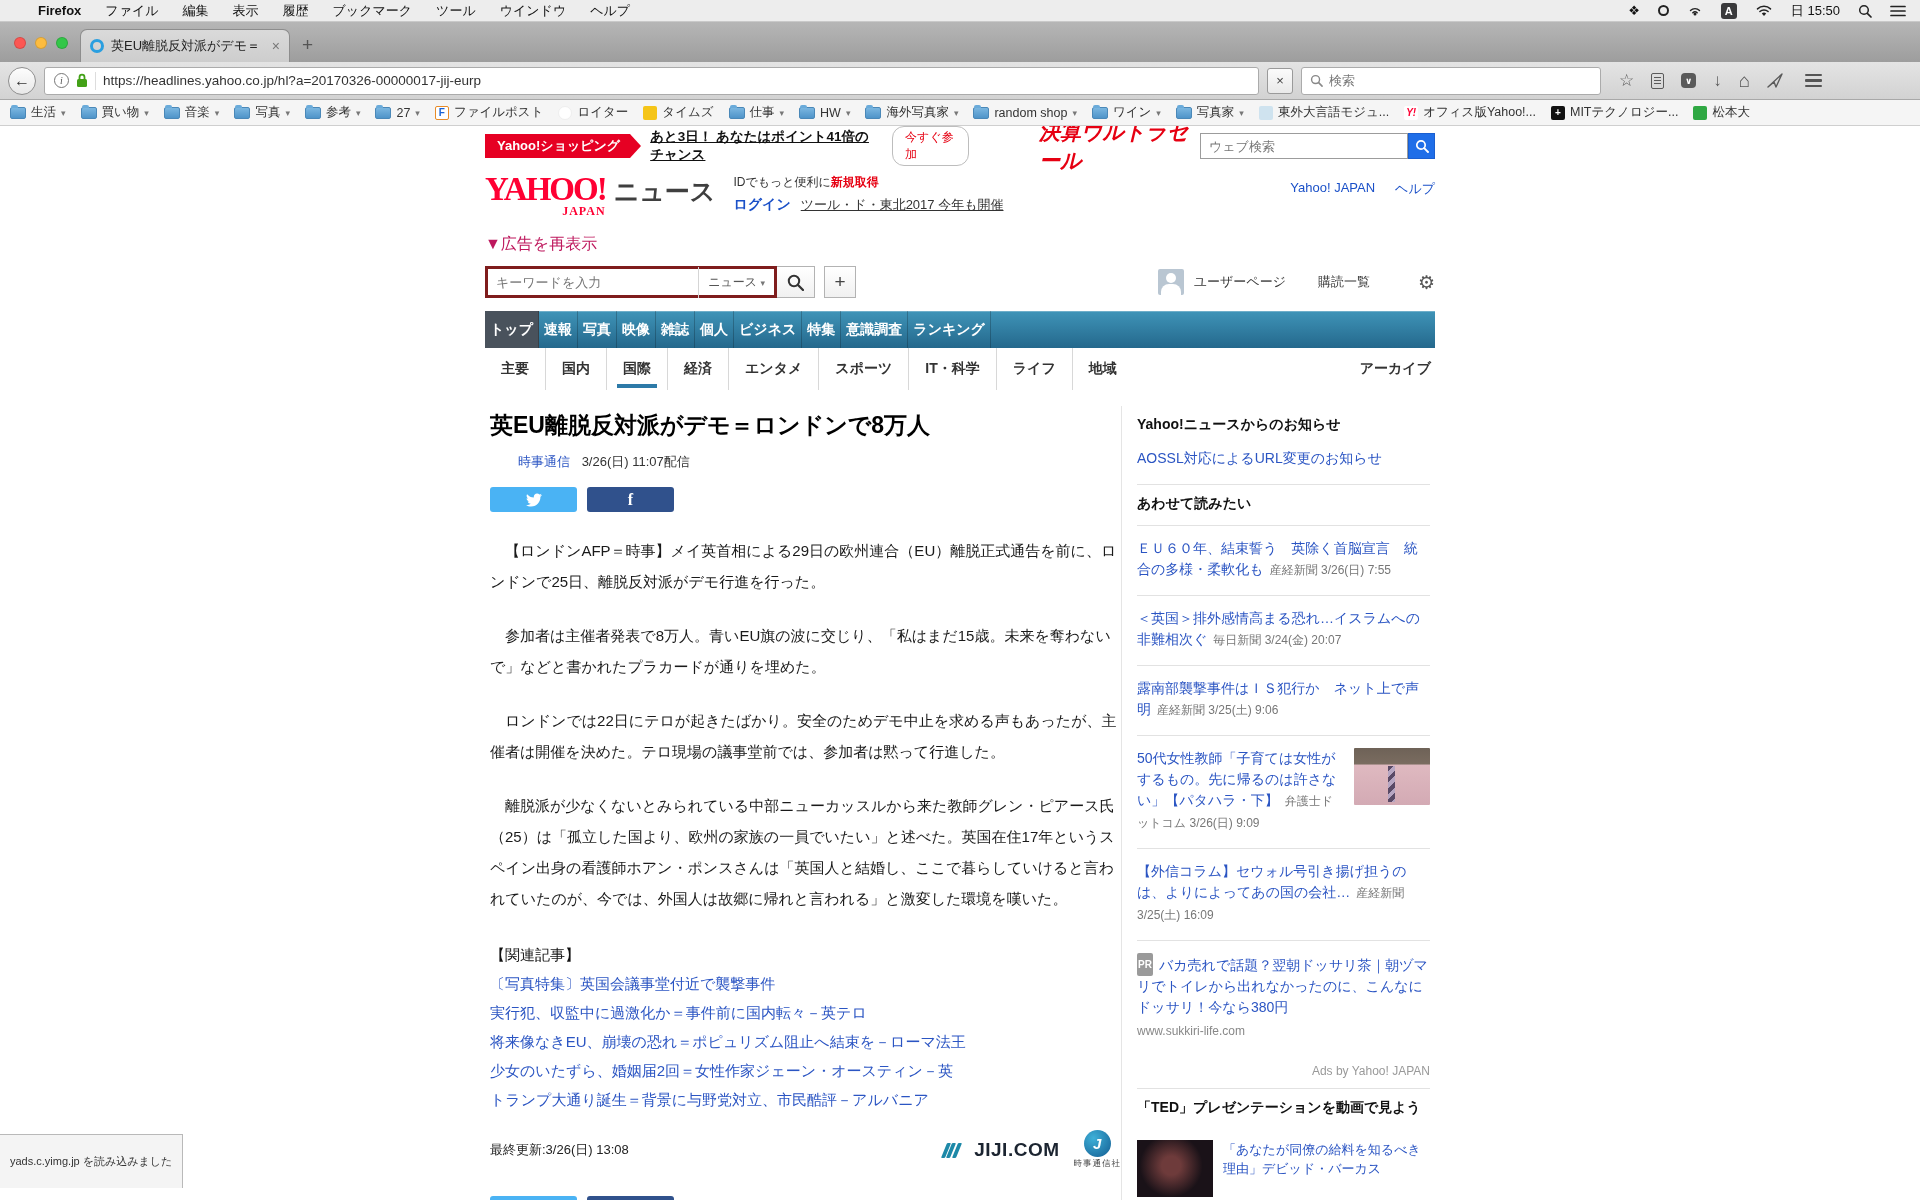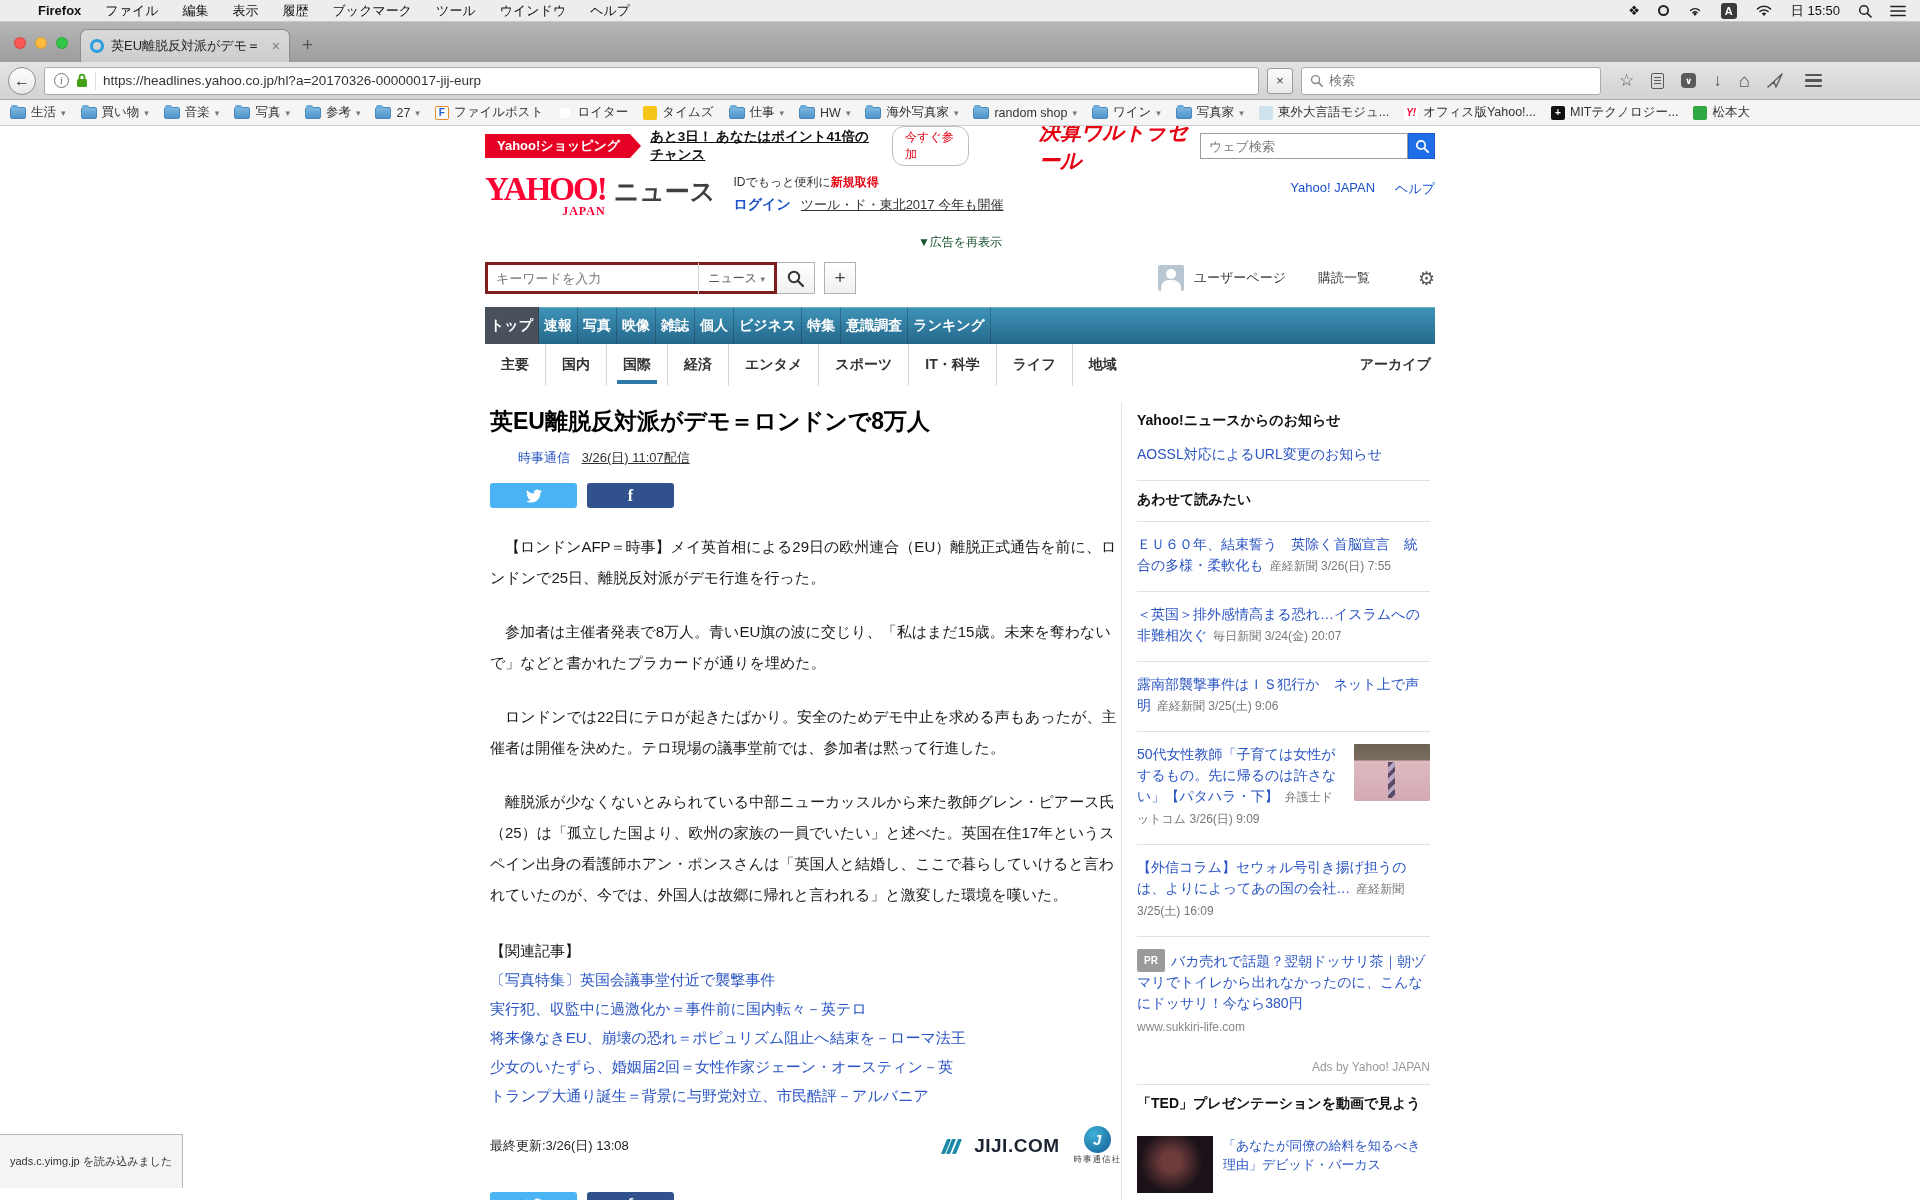--- a/index.html
+++ b/index.html
@@ -78,21 +78,21 @@
   .ylogo { display:flex; align-items:flex-start; }
   .ylogo .yh { color:#ff0033; font-size:33px; font-weight:bold; letter-spacing:-2px; line-height:34px; font-family:"Liberation Serif",serif; }
   .ylogo .yjp { color:#ff0033; font-size:12px; font-weight:bold; font-family:"Liberation Serif",serif; text-align:right; margin-top:-2px; letter-spacing:1px; }
   .ylogo .news { color:#3f3f3f; font-size:25px; font-weight:bold; margin-left:8px; line-height:38px; }
   .idblock { margin-left:18px; font-size:12px; color:#333; padding-top:2px; }
   .idblock .row2 { margin-top:5px; }
   .newreg { color:#e60012; font-weight:bold; }
   .loginlink { color:#1a50c8; font-weight:bold; font-size:14px; }
   .tourlink { color:#333; text-decoration:underline; font-size:13px; margin-left:10px; }
   .header-right { margin-left:auto; font-size:13px; color:#1a50c8; padding-top:8px; display:flex; gap:20px; }
-  .ad-redisplay { text-align:center; font-size:12px; color:#14532d; margin-top:10px; }
+  .ad-redisplay { text-align:left; font-size:16px; color:#be185d; margin-top:10px; }
 
   
   .newsbar { display:flex; align-items:center; margin-top:10px; height:34px; }
   .kwwrap { display:flex; align-items:center; width:292px; height:32px; border:3px solid #7f1d1d; background:#fff; }
   .kwwrap input { flex:1; border:none; outline:none; font-size:13px; color:#999; padding:0 8px; background:transparent; }
   .scope { font-size:12px; color:#555; border-left:1px solid #d5d5d5; padding:0 9px; line-height:30px; white-space:nowrap; }
   .magbtn { width:38px; height:32px; border:1px solid #b3b3b3; border-left:none; background:linear-gradient(#fff,#f0f0f0); display:flex; align-items:center; justify-content:center; }
   .plusbtn { width:32px; height:32px; border:1px solid #b3b3b3; background:linear-gradient(#fff,#f0f0f0); margin-left:9px; font-size:19px; color:#444; display:flex; align-items:center; justify-content:center; }
   .nb-right { margin-left:auto; display:flex; align-items:center; gap:10px; }
   .avatar { width:26px; height:26px; background:#b9c6d2; border-radius:2px; position:relative; overflow:hidden; }
@@ -116,21 +116,21 @@
 
   
   .cols { display:flex; margin-top:16px; }
   .article { width:636px; padding-left:5px; }
   .sidebar { width:309px; margin-left:0; padding-left:15px; border-left:1px solid #e5e5e5; min-height:780px; }
 
   
   .a-title { font-size:23px; font-weight:bold; color:#000; margin-top:4px; }
   .a-byline { margin-top:12px; font-size:13px; color:#333; }
   .a-src { color:#2b55c3;padding-left:28px; }
-  .a-date { margin-left:8px;text-decoration:underline; }
+  .a-date { margin-left:8px; }
   .sharebtns { margin-top:16px; display:flex; gap:10px; }
   .shbtn { width:87px; height:25px; border-radius:3px; display:flex; align-items:center; justify-content:center; }
   .tw { background:#4ab3f4; }
   .fb { background:#30518c; color:#fff; font-family:"Liberation Serif",serif; font-weight:bold; font-size:16px; }
   .a-body p { margin-top:23px; font-size:15px; line-height:31px; color:#1a1a1a; }
   .rel { margin-top:26px; }
   .rel-h { font-size:15px; color:#111; line-height:29px; }
   .rel a, .rel .rl { display:block; font-size:15px; color:#2b55c3; line-height:29px; }
   .a-foot { display:flex; align-items:center; margin-top:16px; }
   .lastupd { font-size:13px; color:#222; }
@@ -148,21 +148,21 @@
   .sb-block { border-bottom:1px solid #e2e2e2; }
   .sb-link { display:block; font-size:14px; color:#2b55c3; padding:2px 0 16px; line-height:20px; }
   .sb-item { padding:12px 0 14px; border-top:1px solid #e2e2e2; font-size:14px; line-height:21px; }
   .sb-item .t { color:#2b55c3; }
   .sb-item .meta { color:#777; font-size:12px; margin-left:6px; }
   .sb-flex { display:flex; }
   .sb-flex .txt { flex:1; }
   .thumb { width:76px; height:57px; margin-left:10px; flex:none; border-radius:1px; }
   .th-teacher { background:linear-gradient(180deg,#6e6257 0%,#7a6c60 28%,#dfb9c0 30%,#d3aab4 100%); position:relative; }
   .th-teacher::before { content:""; position:absolute; left:34px; top:18px; width:7px; height:36px; background:repeating-linear-gradient(135deg,#5a4a66 0 4px,#b7a6c2 4px 8px); }
-  .prbadge { display:inline-block; background:#9a9a9a; color:#fff; font-size:10px; font-weight:bold; border-radius:2px; padding:1px 7px; margin-right:6px; vertical-align:2px; }
+  .prbadge { display:inline-block; background:#9a9a9a; color:#fff; font-size:10px; font-weight:bold; border-radius:2px; padding:1px 1px; margin-right:6px; vertical-align:2px; }
   .pr-url { color:#888; font-size:12px; margin-top:3px; }
   .adsby { text-align:right; color:#999; font-size:12px; padding:8px 0 10px; }
   .ted-item { display:flex; margin:11px 0 13px; }
   .ted-thumb { width:76px; height:57px; flex:none; }
   .tt1 { background:radial-gradient(circle at 45% 45%, #6e3b3b 0 18%, #1a1218 60%); }
   .ted-item .txt { margin-left:10px; font-size:13px; line-height:19px; color:#2b55c3; }
 
   
   .statusbar { position:absolute; left:0; bottom:12px; background:#f4f4f4; border:1px solid #b9b9b9; border-left:none; border-bottom:none; padding:19px 10px; font-size:11px; color:#333; z-index:60; }
 

